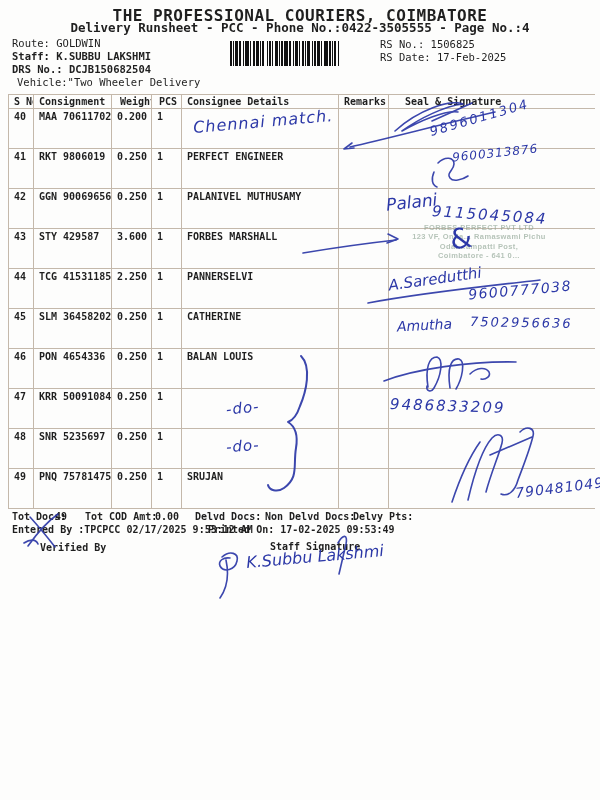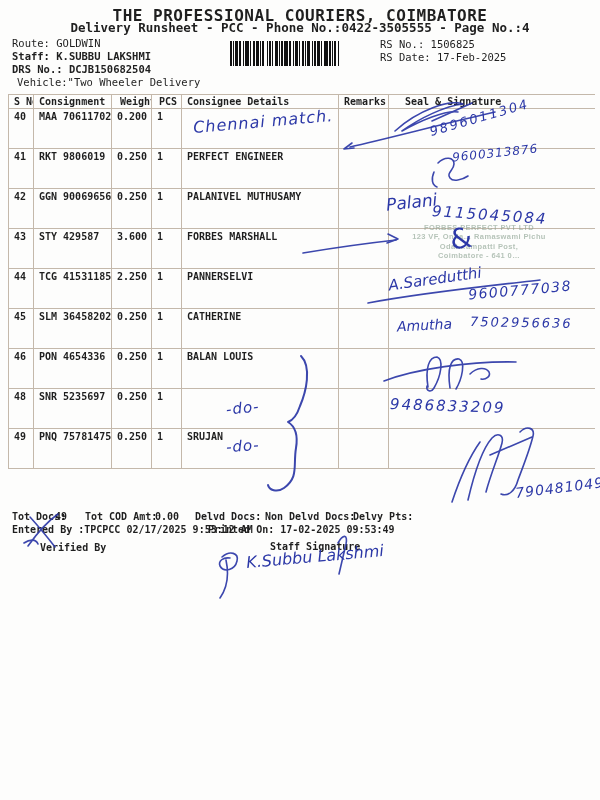--- a/index.html
+++ b/index.html
@@ -192,20 +192,29 @@
       <tr>
         <td>46</td>
           <td>PON 4654336</td>
           <td>0.250</td>
           <td>1</td>
           <td>BALAN LOUIS</td>
           <td></td>
           <td class="c-seal"></td>
       </tr>
       <tr>
+        <td>47</td>
+          <td>KRR 50091084</td>
+          <td>0.250</td>
+          <td>1</td>
+          <td></td>
+          <td></td>
+          <td class="c-seal"></td>
+      </tr>
+      <tr>
         <td>48</td>
           <td>SNR 5235697</td>
           <td>0.250</td>
           <td>1</td>
           <td></td>
           <td></td>
           <td class="c-seal"></td>
       </tr>
       <tr>
         <td>49</td>

